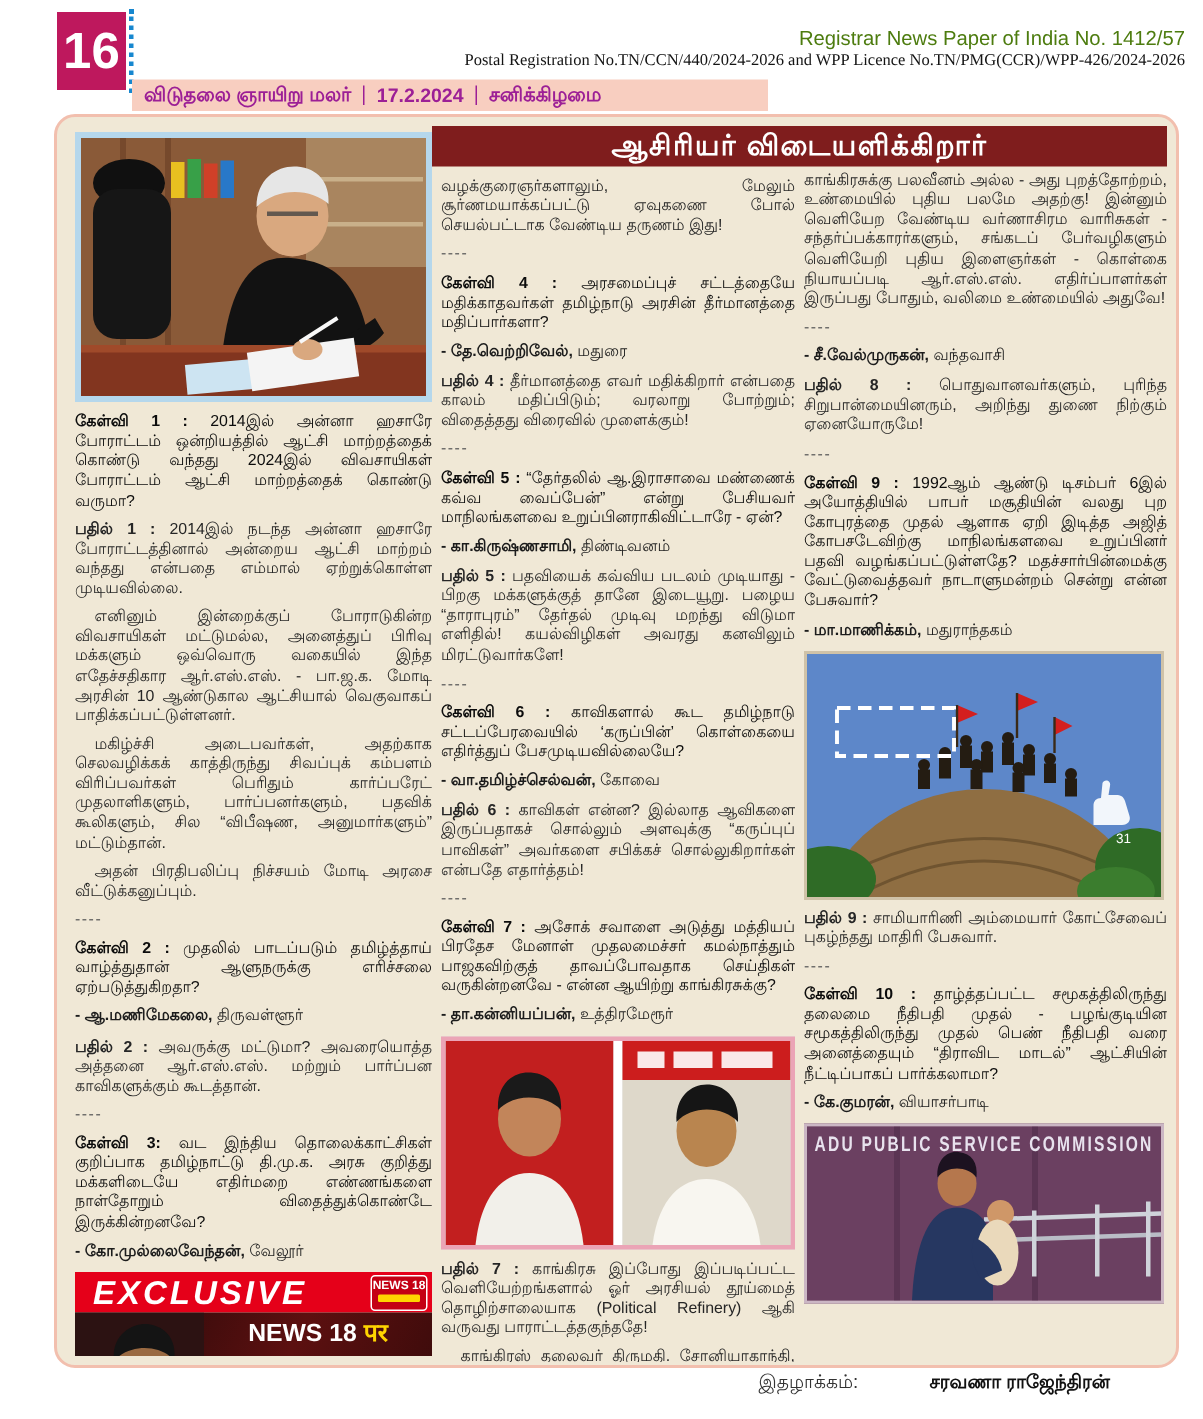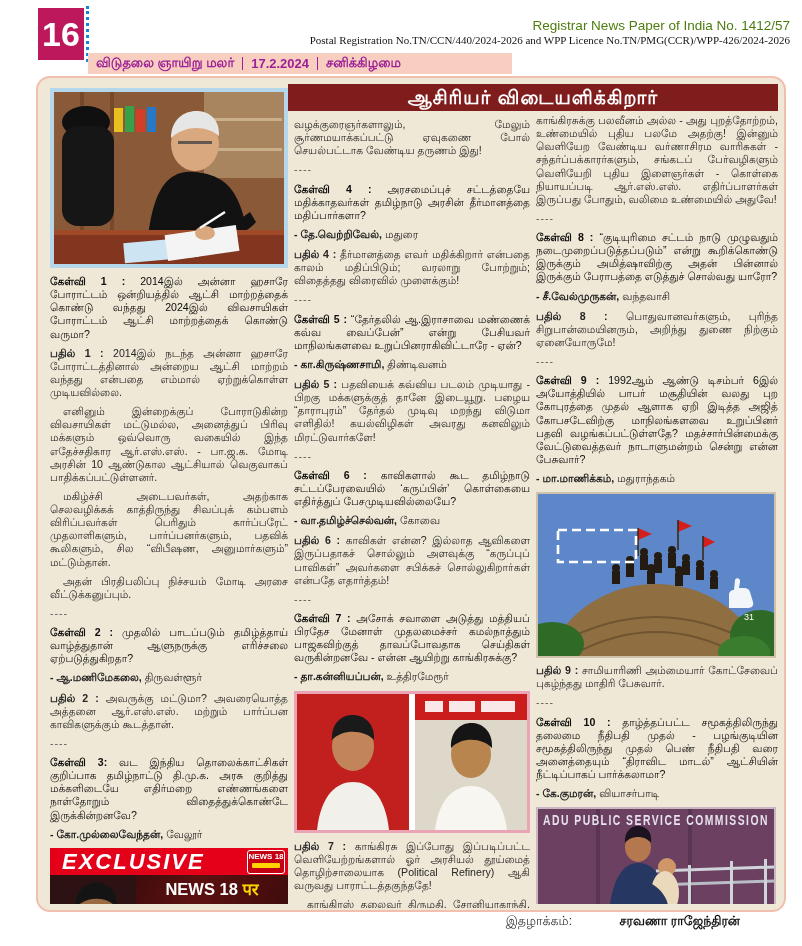--- a/index.html
+++ b/index.html
@@ -178,21 +178,20 @@
     </svg>
 
     <p class="a"><b>பதில் 7 :</b> <span>காங்கிரசு இப்போது இப்படிப்பட்ட வெளியேற்றங்களால் ஓர் அரசியல் தூய்மைத் தொழிற்சாலையாக (Political Refinery) ஆகி வருவது பாராட்டத்தகுந்ததே!</span></p>
     <p class="a ind">காங்கிரஸ் தலைவர் திருமதி. சோனியாகாந்தி, அகில இந்திய காங்கிரஸ் தலைவர் மல்லிகார்ஜுன கார்கே, ராகுல்காந்தி போன்றவர்கள் காலத்தில் - அதில் இருந்த பழைய விஷ ரத்தம் வெளியேறி, புதிய ரத்தம் பாய்ச்சப்படுவது நன்று!</p>
 
   </div>
 
   <div class="col col3">
     <p class="a">காங்கிரசுக்கு பலவீனம் அல்ல - அது புறத்தோற்றம், உண்மையில் புதிய பலமே அதற்கு! இன்னும் வெளியேற வேண்டிய வர்ணாசிரம வாரிசுகள் - சந்தர்ப்பக்காரர்களும், சங்கடப் பேர்வழிகளும் வெளியேறி புதிய இளைஞர்கள் - கொள்கை நியாயப்படி ஆர்.எஸ்.எஸ். எதிர்ப்பாளர்கள் இருப்பது போதும், வலிமை உண்மையில் அதுவே!</p>
     <p class="div">----</p>
-    <p class="q"><b>கேள்வி 8 :</b> <span>“குடியுரிமை சட்டம் நாடு முழுவதும் நடைமுறைப்படுத்தப்படும்” என்று கூறிக்கொண்டு இருக்கும் அமித்ஷாவிற்கு அதன் பின்னால் இருக்கும் பேராபத்தை எடுத்துச் சொல்வது யாரோ?</span></p>
     <p class="sig"><b>- சீ.வேல்முருகன்,</b> <span>வந்தவாசி</span></p>
     <p class="a"><b>பதில் 8 :</b> <span>பொதுவானவர்களும், புரிந்த சிறுபான்மையினரும், அறிந்து துணை நிற்கும் ஏனையோருமே!</span></p>
     <p class="div">----</p>
     <p class="q"><b>கேள்வி 9 :</b> <span>1992ஆம் ஆண்டு டிசம்பர் 6இல் அயோத்தியில் பாபர் மசூதியின் வலது புற கோபுரத்தை முதல் ஆளாக ஏறி இடித்த அஜித் கோபசடேவிற்கு மாநிலங்களவை உறுப்பினர் பதவி வழங்கப்பட்டுள்ளதே? மதச்சார்பின்மைக்கு வேட்டுவைத்தவர் நாடாளுமன்றம் சென்று என்ன பேசுவார்?</span></p>
     <p class="sig"><b>- மா.மாணிக்கம்,</b> <span>மதுராந்தகம்</span></p>
 
     <svg class="photoframe domephoto" viewBox="0 0 236 162" xmlns="http://www.w3.org/2000/svg">
       <rect width="236" height="162" fill="#5d87c9"></rect>
       <ellipse cx="118" cy="196" rx="114" ry="106" fill="#8f6e42"></ellipse>
       <path d="M20,150 Q118,96 216,150" stroke="#6f5430" stroke-width="2" fill="none"></path>

